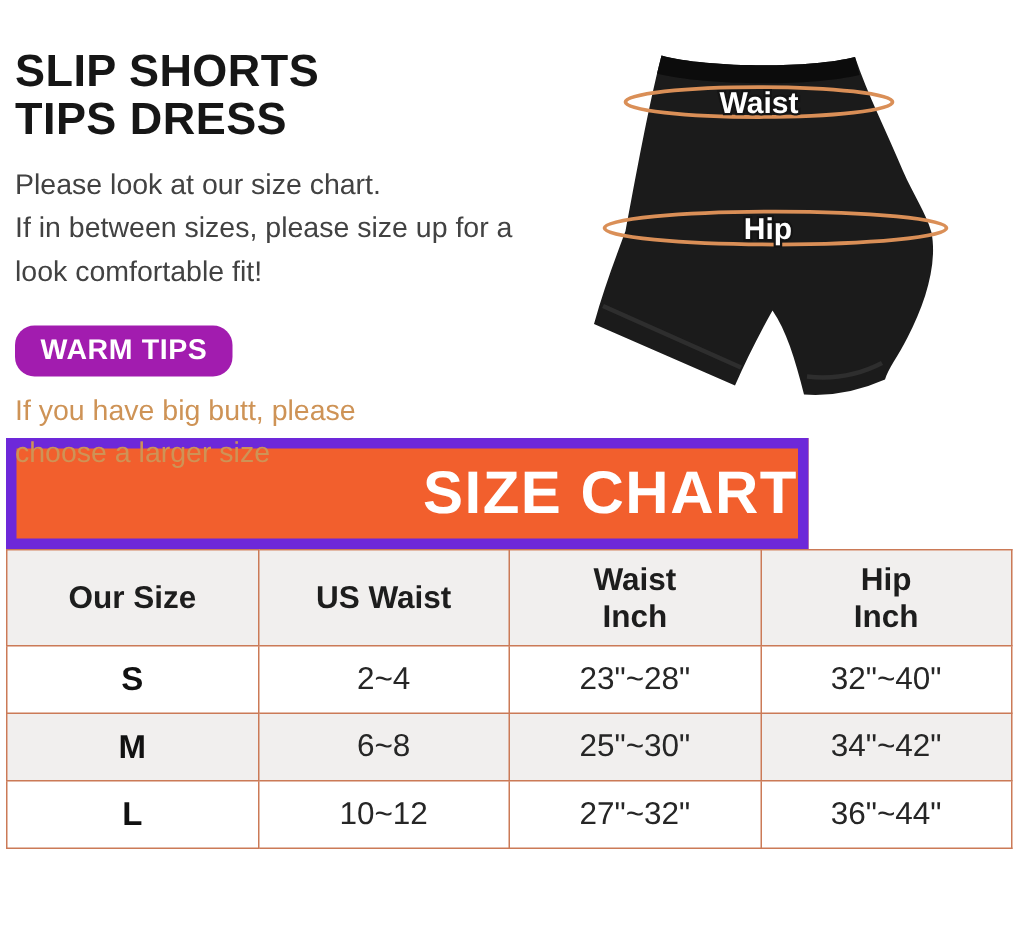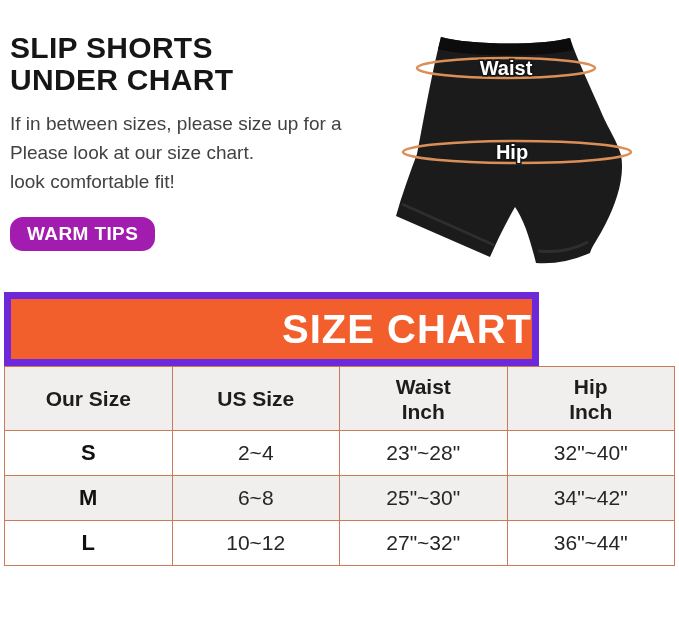--- a/index.html
+++ b/index.html
@@ -35,28 +35,32 @@
 </style>
 </head>
 <body>
 
 <div class="canvas">
 
   <div class="top">
     <div class="intro">
       <h1 class="title">
         <span>SLIP SHORTS</span>
-        <span>UNDER CHART</span>
+        <span>TIPS DRESS</span>
       </h1>
       <p class="desc">
+        <span>Please look at our size chart.</span>
         <span>If in between sizes, please size up for a</span>
-        <span>Please look at our size chart.</span>
         <span>look comfortable fit!</span>
       </p>
       <div class="badge">WARM TIPS</div>
+      <p class="note">
+        <span>If you have big butt, please</span>
+        <span>choose a larger size</span>
+      </p>
     </div>
 
     <svg class="figure" viewBox="0 0 340 262" aria-hidden="true">
 
       <path fill="#1B1B1B" d="M 102 13
            C 130 21, 200 22, 231 14
            C 239 38, 253 66, 263 90
            C 270 106, 278 117, 282 131
            C 286 152, 278 178, 266 201
            C 260 213, 253 222, 251 229
@@ -83,21 +87,21 @@
 
   <div class="banner">SIZE CHART</div>
 
   <table>
     <thead>
       <tr>
         <th>
           <span>Our Size</span>
         </th>
         <th>
-          <span>US Size</span>
+          <span>US Waist</span>
         </th>
         <th>
           <span>Waist</span>
           <span>Inch</span>
         </th>
         <th>
           <span>Hip</span>
           <span>Inch</span>
         </th>
       </tr>

